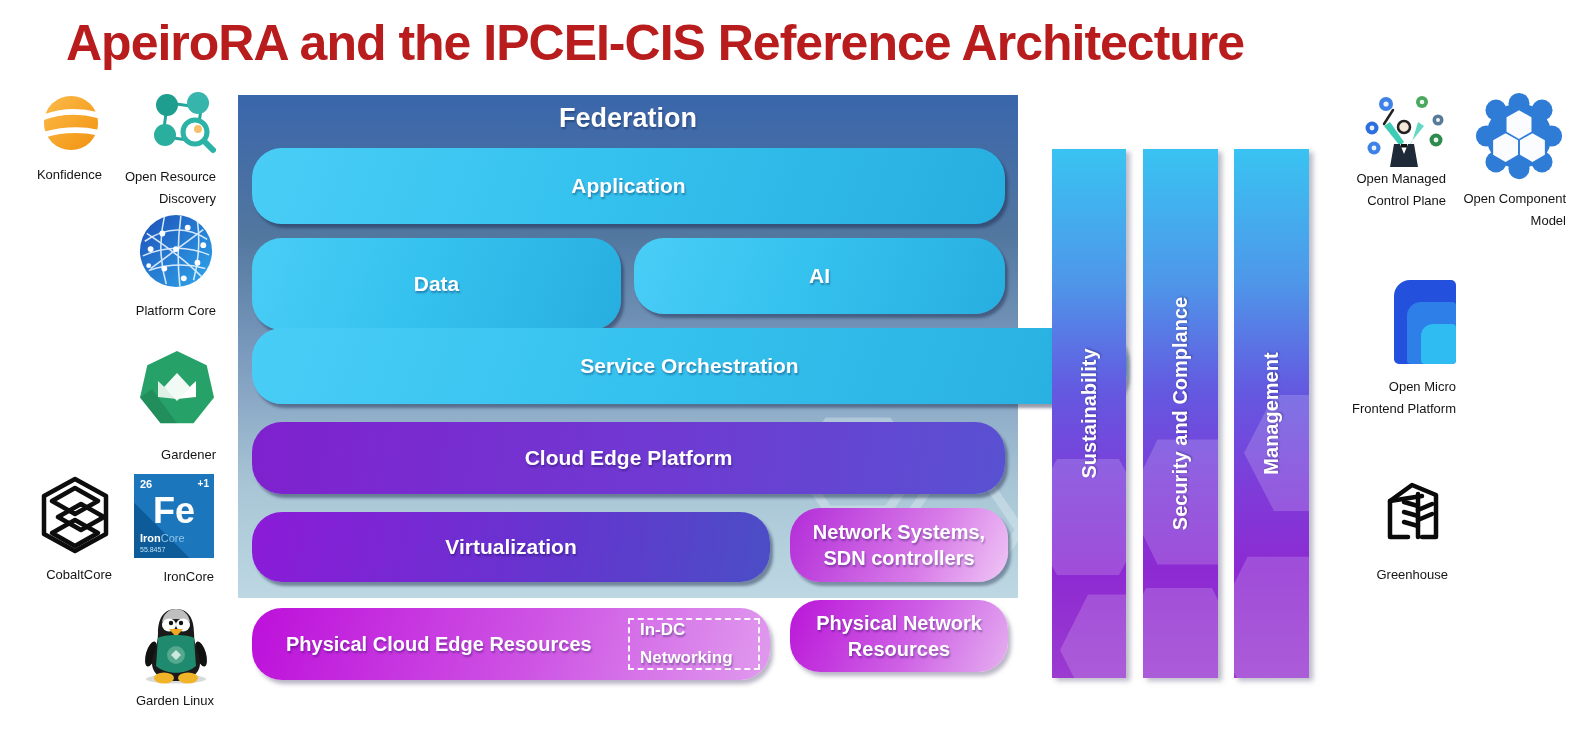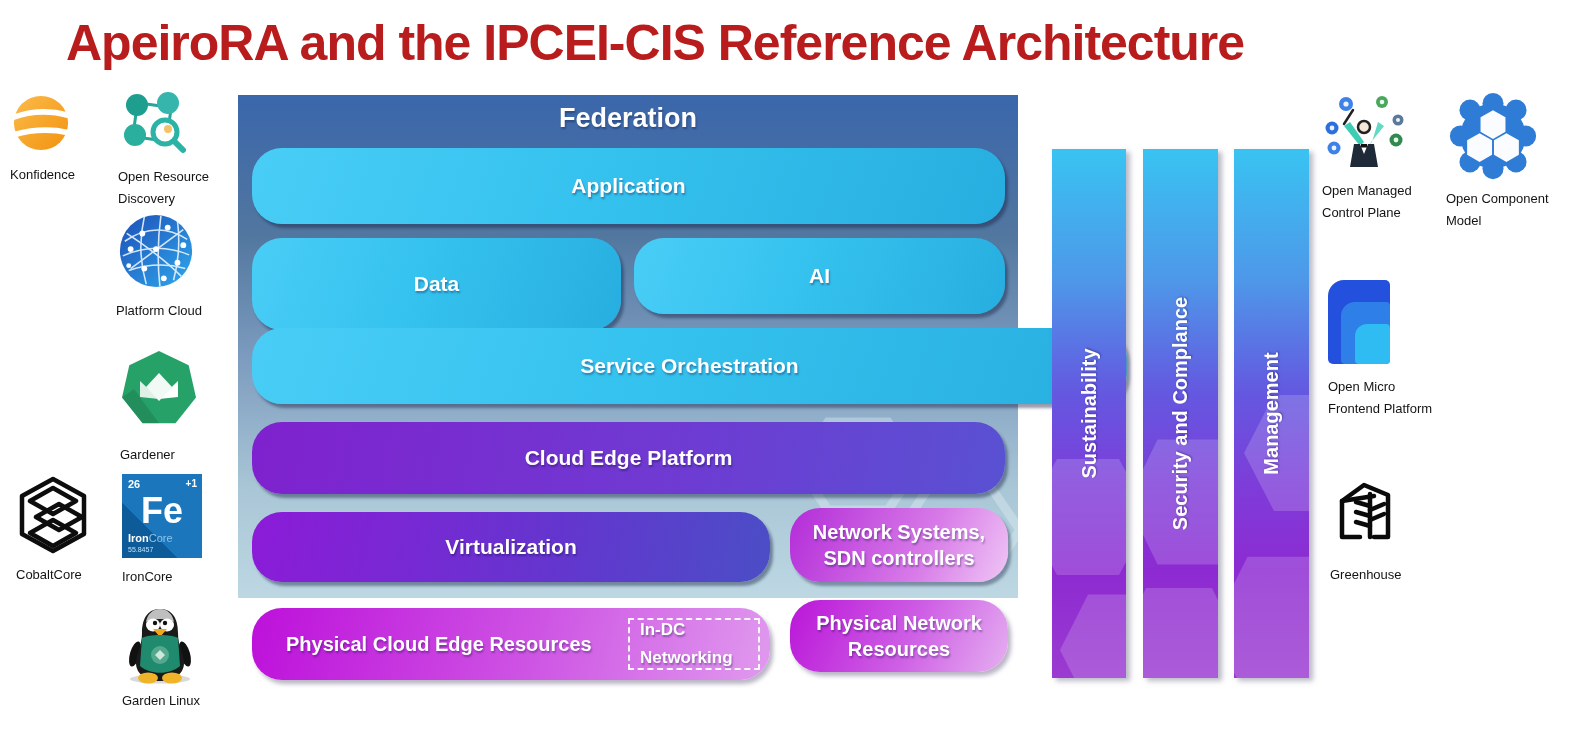--- a/index.html
+++ b/index.html
@@ -6,21 +6,21 @@
   html,body { background:#ffffff; }
   body { font-family:"Liberation Sans","DejaVu Sans",sans-serif; }
   .canvas { position:relative; width:1592px; height:750px; background:#ffffff; overflow:hidden; }
 
   .title {
     position:absolute; left:66px; top:14px; width:1340px;
     font-size:50px; font-weight:bold; letter-spacing:-1px; color:#b91c1c;
   }
 
   
-  .logo { position:absolute; display:flex; flex-direction:column; align-items:flex-start; text-align:center; }
+  .logo { position:absolute; display:flex; flex-direction:column; align-items:flex-end; text-align:center; }
   .logo-label { font-size:13px; font-weight:500; color:#141414; line-height:22px; }
 
   
   .federation {
     position:absolute; left:238px; top:95px; width:780px; height:503px;
     background:linear-gradient(180deg,#3A66AB 0%,#52779F 28%,#7C9BBE 52%,#A9C6D6 78%,#BDD8E3 100%);
   }
   .fed-title {
     position:absolute; left:0; top:8px; width:100%; text-align:center;
     color:#ffffff; font-size:27px; font-weight:bold;
@@ -151,21 +151,21 @@
           <circle cx="52" cy="16" r="3"></circle>
           <circle cx="68" cy="34" r="3"></circle>
         <circle cx="14" cy="38" r="3"></circle>
           <circle cx="40" cy="38" r="3"></circle>
           <circle cx="62" cy="52" r="3"></circle>
         <circle cx="28" cy="58" r="3"></circle>
           <circle cx="48" cy="68" r="3"></circle>
           <circle cx="12" cy="55" r="2.5"></circle>
       </g>
     </svg>
-    <div class="logo-label" style="margin-top:10px">Platform Cloud</div>
+    <div class="logo-label" style="margin-top:10px">Platform Core</div>
   </div>
 
   <div class="logo" style="left:120px;top:348px;width:96px">
     <svg width="78" height="82" viewBox="0 0 78 80">
       <polygon points="39,2 68.7,16.3 76,48.5 55.5,74.3 22.5,74.3 2,48.5 9.3,16.3" fill="#26A269"></polygon>
       <polygon points="2,48.5 22.5,74.3 39,74.3 14,40" fill="#000000" opacity="0.12"></polygon>
       <path d="M20 32 L39 50 L20 48 Z" fill="#DFF0E6"></path>
       <path d="M58 32 L39 50 L58 48 Z" fill="#ffffff"></path>
       <path d="M39 24 L52 38 L39 52 L26 38 Z" fill="#F2FAF5"></path>
     </svg>
@@ -233,21 +233,21 @@
           <circle cx="12" cy="56" r="2.4" fill="#fff" opacity=".9"></circle>
       </g>
       <line x1="22" y1="32" x2="31" y2="18" stroke="#222" stroke-width="2.5" stroke-linecap="round"></line>
       <path d="M38 54 L22 34 L28 30 L42 50 Z" fill="#3ECCB4"></path>
       <path d="M46 54 L62 34 L56 30 L50 50 Z" fill="#63D8C4"></path>
       <circle cx="42" cy="35" r="6" fill="#F5E8D8" stroke="#222" stroke-width="2.5"></circle>
       <path d="M32 52 L52 52 L56 75 L28 75 Z" fill="#1F2A38"></path>
       <path d="M38 52 L46 52 L42 62 Z" fill="#fff"></path>
       <rect x="39" y="52" width="6" height="3.5" fill="#111"></rect>
     </svg>
-    <div class="logo-label" style="margin-top:12px">Open Managed</div>
+    <div class="logo-label" style="">Open Managed</div>
     <div class="logo-label">Control Plane</div>
   </div>
 
   <div class="logo" style="left:1446px;top:90px;width:120px">
     <svg width="94" height="92" viewBox="0 0 96 96">
       <g fill="#2E7CD6">
         <circle cx="48" cy="48" r="34"></circle>
         <circle cx="48" cy="14" r="11"></circle>
           <circle cx="72" cy="21" r="11"></circle>
           <circle cx="82" cy="48" r="11"></circle>

